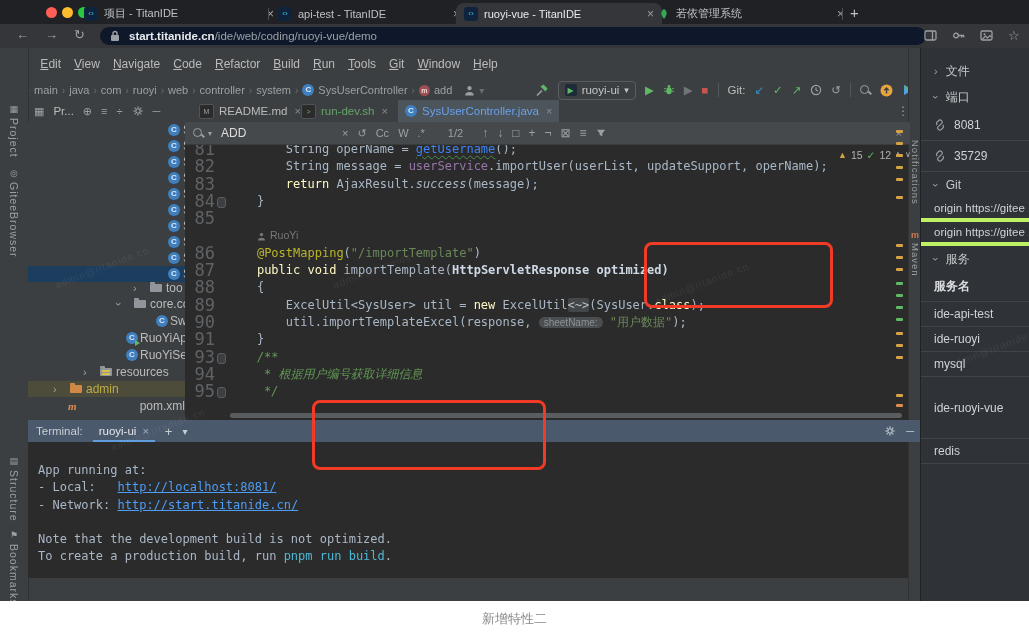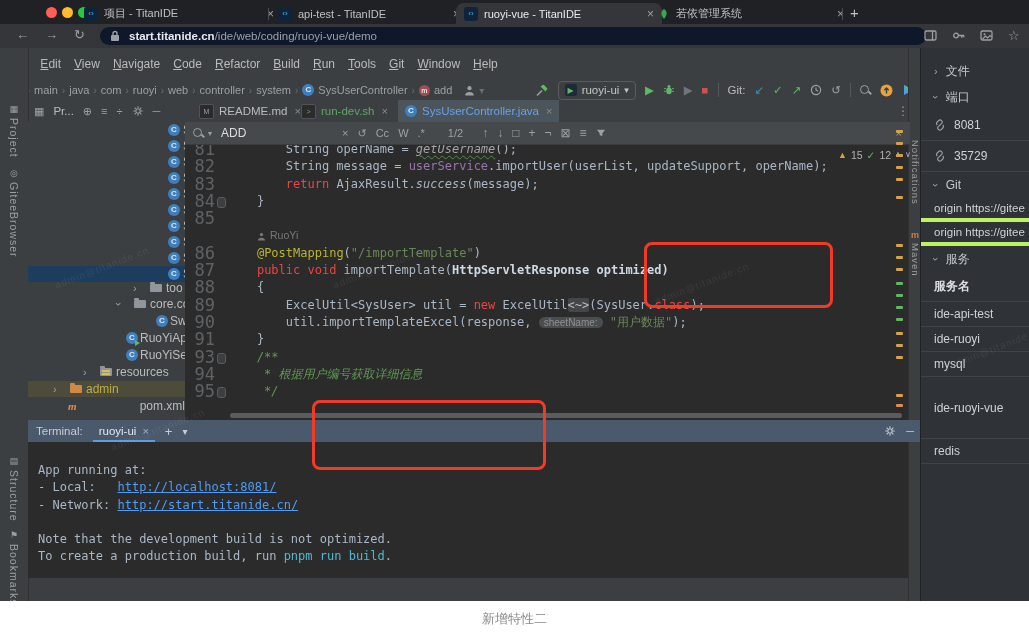--- a/index.html
+++ b/index.html
@@ -89,25 +89,25 @@
   .findbar{position:absolute;left:185px;top:122px;width:709px;height:22px;background:#45494c;
            border-bottom:1px solid #393b3d;display:flex;align-items:center;gap:9px;padding:0 8px;
            font-size:11px;color:#9da0a2;z-index:3;}
   .find-q{width:112px;color:#dddddd;font-size:12px;}
   .fb-ic{color:#9da0a2;font-size:11px;}
   .fb-count{margin-left:14px;margin-right:10px;color:#9da0a2;}
   .code{position:absolute;left:185px;top:141px;width:723px;z-index:1;
         font-family:"DejaVu Sans Mono",monospace;font-size:12px;}
   .cl{position:relative;height:17.3px;line-height:17.3px;white-space:pre;padding-left:43px;}
   .ln{position:absolute;left:0;top:0;width:30px;text-align:right;color:#606366;font-size:17px;}
-  .tk-p{color:#a9b7c6;} .tk-kw{color:#ef4444;} .tk-str{color:#6a8759;} .tk-ann{color:#bbb529;}
+  .tk-p{color:#a9b7c6;} .tk-kw{color:#fef9c3;} .tk-str{color:#6a8759;} .tk-ann{color:#bbb529;}
   .tk-field{color:#9876aa;} .tk-it{color:#a9b7c6;font-style:italic;}
   .tk-doc{color:#629755;font-style:italic;}
   .tk-b{color:#ced9e5;font-weight:bold;}
-  .tk-spell{color:#a3a3a3;text-decoration:underline wavy #4f8950 1px;text-underline-offset:2px;font-style:italic;}
+  .tk-spell{color:#3b82f6;text-decoration:underline wavy #4f8950 1px;text-underline-offset:2px;}
   .tk-foldtok{background:#43474a;color:#bcbec4;border-radius:2px;}
   .tk-hint{background:#4b4e50;color:#8e9193;border-radius:7px;padding:0 5px;font-size:10px;
            font-family:"Liberation Sans",sans-serif;}
   .authline{color:#787878;font-size:10.5px;font-family:"Liberation Sans",sans-serif;display:inline-flex;align-items:center;gap:4px;}
   .inspect{position:absolute;left:838px;top:147px;height:15px;display:flex;align-items:center;gap:4px;
            font-size:10.5px;color:#afb1b3;z-index:4;}
   .hscroll{position:absolute;left:230px;top:413px;width:672px;height:5px;border-radius:3px;background:#5a5d5f;z-index:2;}
   .stripe{position:absolute;left:894px;top:122px;width:12px;height:298px;z-index:4;}
   .mark{position:absolute;left:2px;width:7px;height:2.5px;border-radius:1px;}
 

